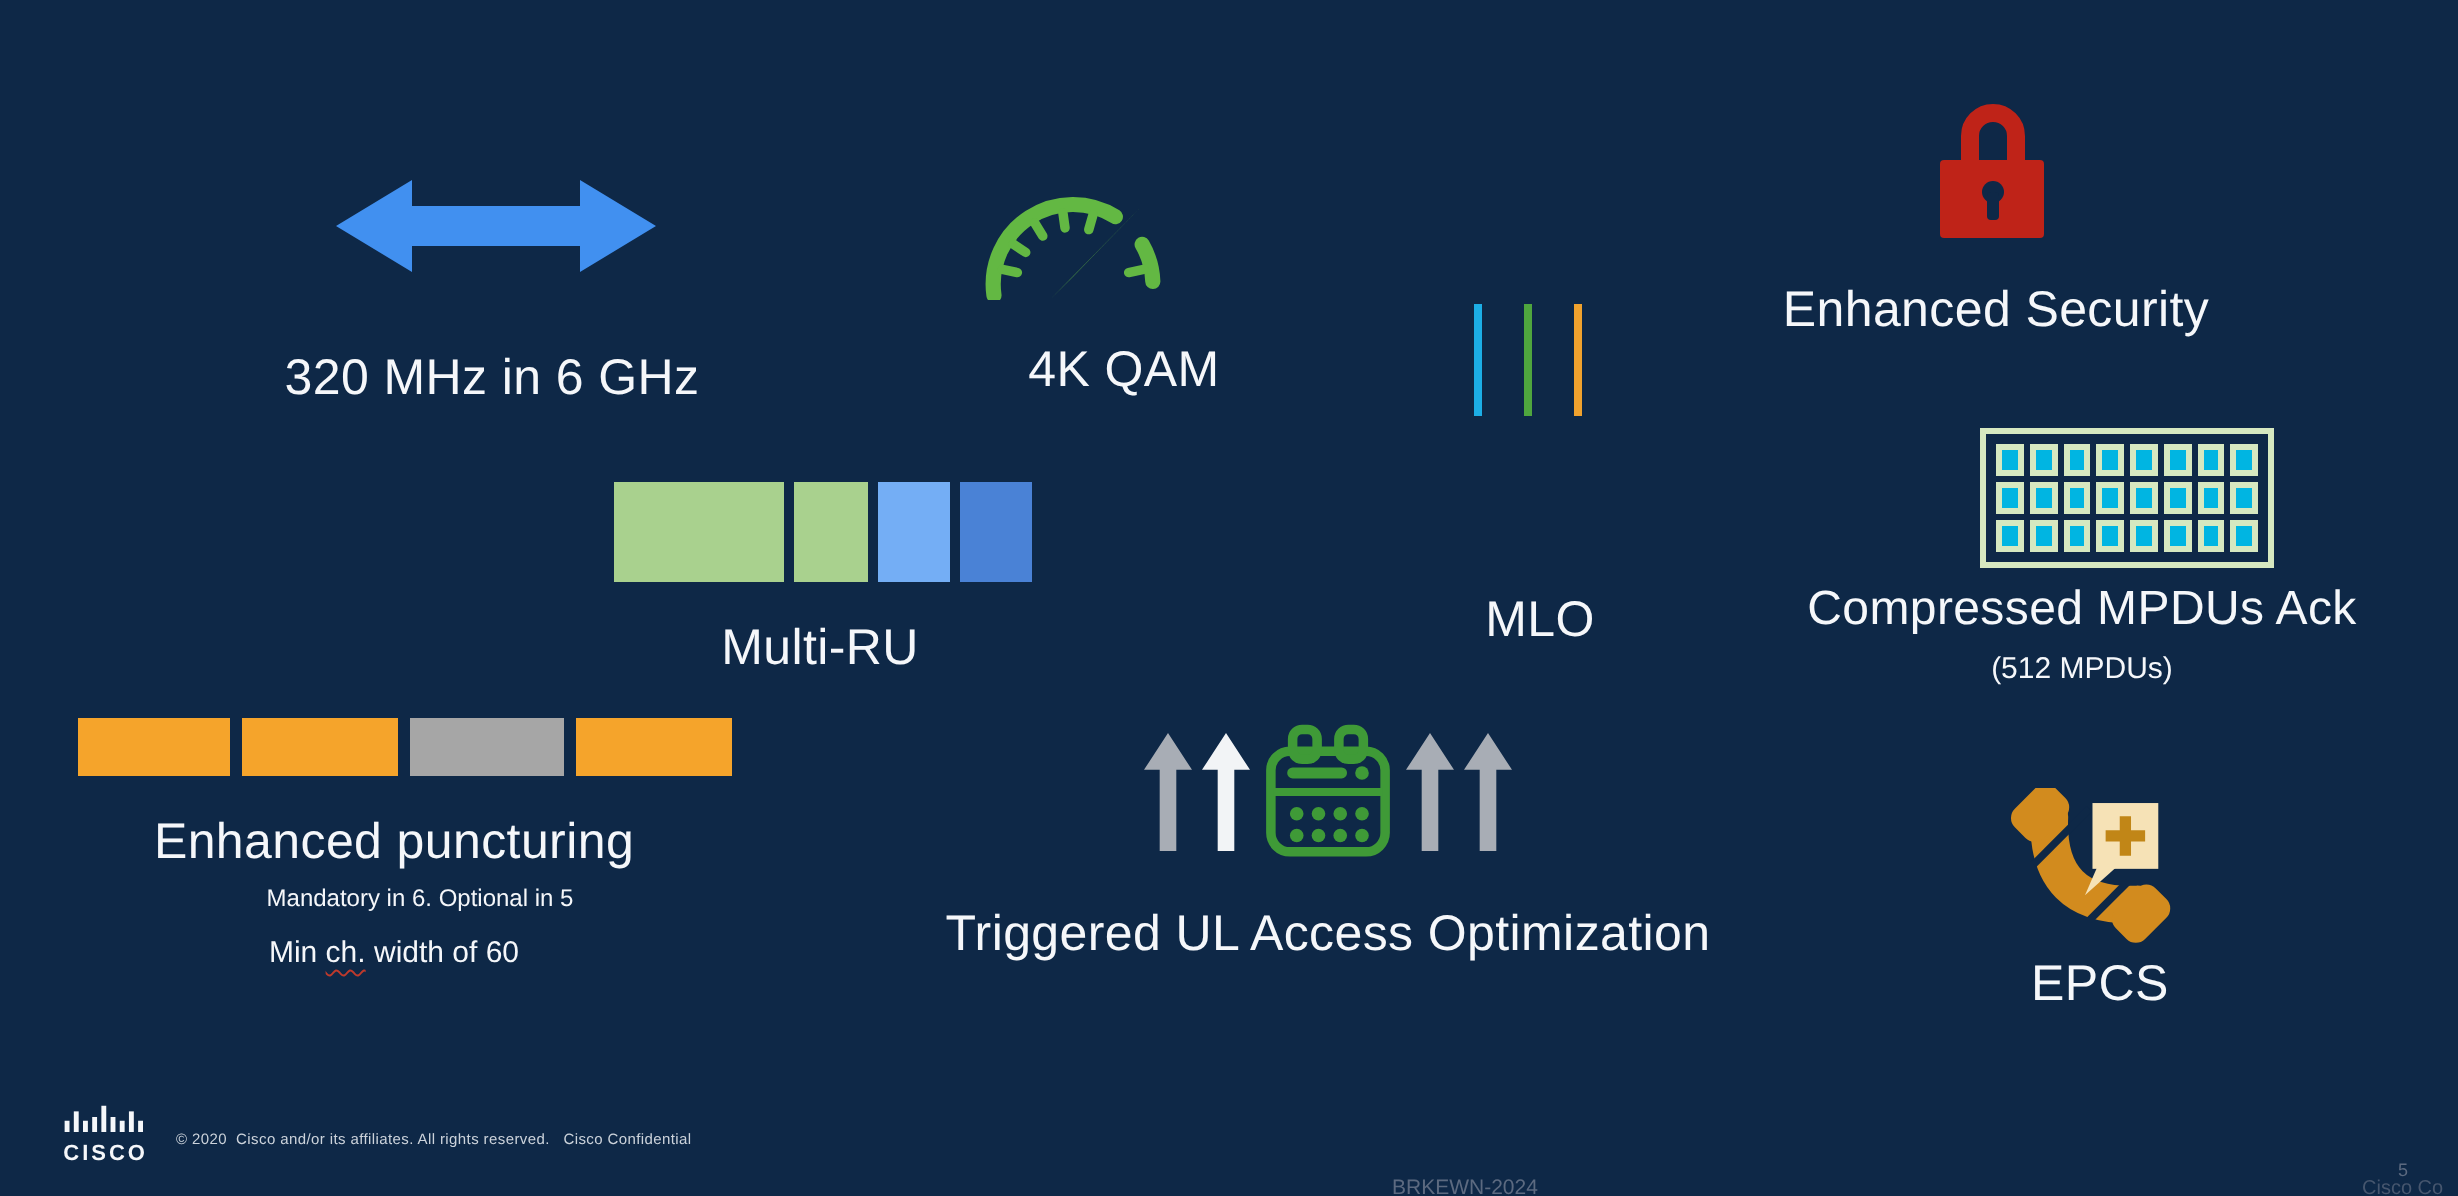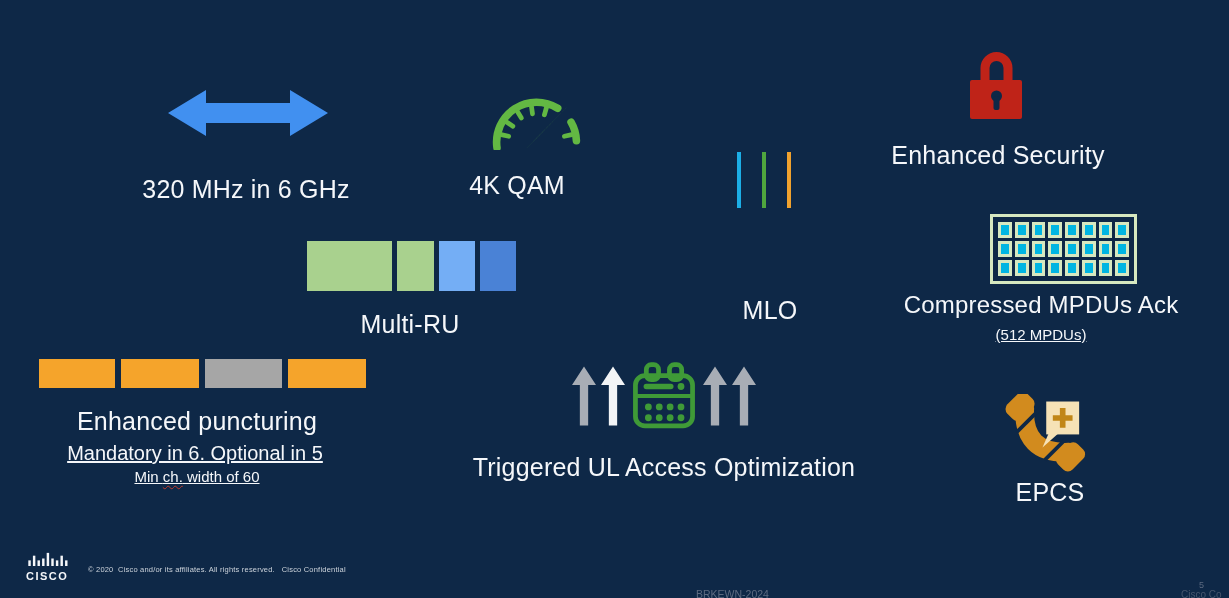--- a/index.html
+++ b/index.html
@@ -1,20 +1,20 @@
 <!DOCTYPE html>
 <html style="--background: #0e2847; --text: #f5f7fa; --arrow-blue: #4190f0; --gauge-green: #63b843; --lock-red: #bf2318; --mlo-cyan: #1caee6; --mlo-green: #4fa63e; --mlo-orange: #f0a22e; --ru-green: #a9d18e; --ru-light-blue: #74aef5; --ru-blue: #4a82d6; --bar-orange: #f5a42b; --bar-gray: #a6a6a6; --ack-frame: #d6e8c0; --ack-cell: #00b5e2; --calendar-green: #3f9a37; --arrow-gray: #a8adb5; --arrow-light: #f2f4f6; --phone-orange: #d28b1e; --bubble-tan: #f6e2b6; --plus-dark: #c18617; --footer-text: #ccd3db; --footer-dim: #5c6a80; --footer-faint: #46566e; --squiggle-red: #c0392b;"><head>
 <meta charset="utf-8">
 <style>
   html,body{margin:0;padding:0;}
   body{font-family:"Liberation Sans", sans-serif;}
   .slide{position:relative;width:1229px;height:598px;overflow:hidden;background:var(--background);}
   .abs{position:absolute;}
   .lbl{position:absolute;color:var(--text);text-align:center;font-size:25px;line-height:1.2;letter-spacing:0.2px;}
-  .sublbl{position:absolute;color:var(--text);text-align:center;text-decoration:underline;}
+  .sublbl{position:absolute;color:var(--text);text-align:center;}
 
   
   .f-arrow-blue{fill:var(--arrow-blue);}
   .gauge-stroke{stroke:var(--gauge-green);fill:none;}
   .gauge-fill{fill:var(--gauge-green);}
   .lock-fill{fill:var(--lock-red);}
   .lock-stroke{stroke:var(--lock-red);fill:none;}
   .bg-fill{fill:var(--background);}
   .cal-stroke{stroke:var(--calendar-green);fill:none;}
   .cal-fill{fill:var(--calendar-green);}
@@ -50,21 +50,21 @@
   .pp-row{position:absolute;left:39px;top:359px;display:flex;gap:6px;height:29px;}
   .pp-bar{height:29px;}
   .pp-orange{background:var(--bar-orange);}
   .pp-gray{background:var(--bar-gray);}
   .squiggle{text-decoration-line:underline;text-decoration-style:wavy;text-decoration-color:var(--squiggle-red);text-decoration-thickness:1px;text-underline-offset:3px;text-align:right;}
 
   
   .trig-row{position:absolute;left:572px;top:362px;display:flex;align-items:center;gap:5px;}
 
   
-  .cisco-logo{position:absolute;left:26px;top:551px;width:48px;text-align:left;color:var(--text);}
+  .cisco-logo{position:absolute;left:26px;top:551px;width:48px;text-align:right;color:var(--text);}
   .cisco-word{font-size:11px;font-weight:bold;letter-spacing:1.5px;line-height:1;margin-top:1px;}
   .copyright{position:absolute;left:88px;top:565px;font-size:7.5px;color:var(--footer-text);white-space:pre;letter-spacing:0.2px;}
   .session{position:absolute;left:696px;top:588px;font-size:10.5px;color:var(--footer-dim);}
   .pagenum{position:absolute;left:1199px;top:580px;font-size:9px;color:var(--footer-dim);}
   .conf-clip{position:absolute;left:1181px;top:589px;font-size:10px;color:var(--footer-faint);white-space:nowrap;}
 </style>
 </head>
 <body>
 
 <div class="slide">
@@ -83,21 +83,21 @@
       <g class="gauge-stroke" stroke-width="5" stroke-linecap="round">
         <line x1="12.8" y1="54.1" x2="20.7" y2="55.8"></line>
         <line x1="18.5" y1="40.8" x2="25.1" y2="45.2"></line>
         <line x1="29.9" y1="29.8" x2="34.1" y2="36.6"></line>
         <line x1="44.7" y1="24.4" x2="45.8" y2="32.3"></line>
         <line x1="60.5" y1="25.5" x2="58.3" y2="33.2"></line>
         <line x1="87.2" y1="54.1" x2="79.3" y2="55.8"></line>
       </g>
       <polygon class="gauge-fill" points="39,69 50,58 87,20"></polygon>
     </svg>
-    <div class="lbl" style="left:417px;top:170px;width:200px">4K QAM</div>
+    <div class="lbl" style="left:462px;top:170px;width:200px">4K QAM</div>
   </div>
 
   <div>
     <svg class="abs" style="left:967px;top:46px" width="58" height="75" viewBox="0 0 58 75">
       <path class="lock-stroke" stroke-width="9" d="M18 40 V22 A 11.5 11.5 0 0 1 41 22 V40"></path>
       <rect class="lock-fill" x="3" y="34" width="52" height="39" rx="2"></rect>
       <circle class="bg-fill" cx="29.5" cy="50" r="5.5"></circle>
       <rect class="bg-fill" x="26.5" y="50" width="6" height="14" rx="2"></rect>
     </svg>
     <div class="lbl" style="left:848px;top:140px;width:300px">Enhanced Security</div>
@@ -204,21 +204,21 @@
   </div>
 
   <div>
     <div class="pp-row">
       <div class="pp-bar pp-orange" style="width:76px"></div>
       <div class="pp-bar pp-orange" style="width:78px"></div>
       <div class="pp-bar pp-gray" style="width:77px"></div>
       <div class="pp-bar pp-orange" style="width:78px"></div>
     </div>
     <div class="lbl" style="left:22px;top:406px;width:350px">Enhanced puncturing</div>
-    <div class="sublbl" style="left:20px;top:442px;width:350px;font-size:20px">Mandatory in 6. Optional in 5</div>
+    <div class="sublbl" style="left:35px;top:442px;width:350px;font-size:12px">Mandatory in 6. Optional in 5</div>
     <div class="sublbl" style="left:22px;top:468px;width:350px;font-size:15px"><span>Min </span><span class="squiggle">ch.</span><span> width of 60</span></div>
   </div>
 
   <div>
     <div class="trig-row">
       <svg width="24" height="64" viewBox="0 0 26 64">
         <polygon class="arrow-g" points="13,0 26,20 17.5,20 17.5,64 8.5,64 8.5,20 0,20"></polygon>
       </svg>
       <svg width="24" height="64" viewBox="0 0 26 64">
         <polygon class="arrow-w" points="13,0 26,20 17.5,20 17.5,64 8.5,64 8.5,20 0,20"></polygon>

